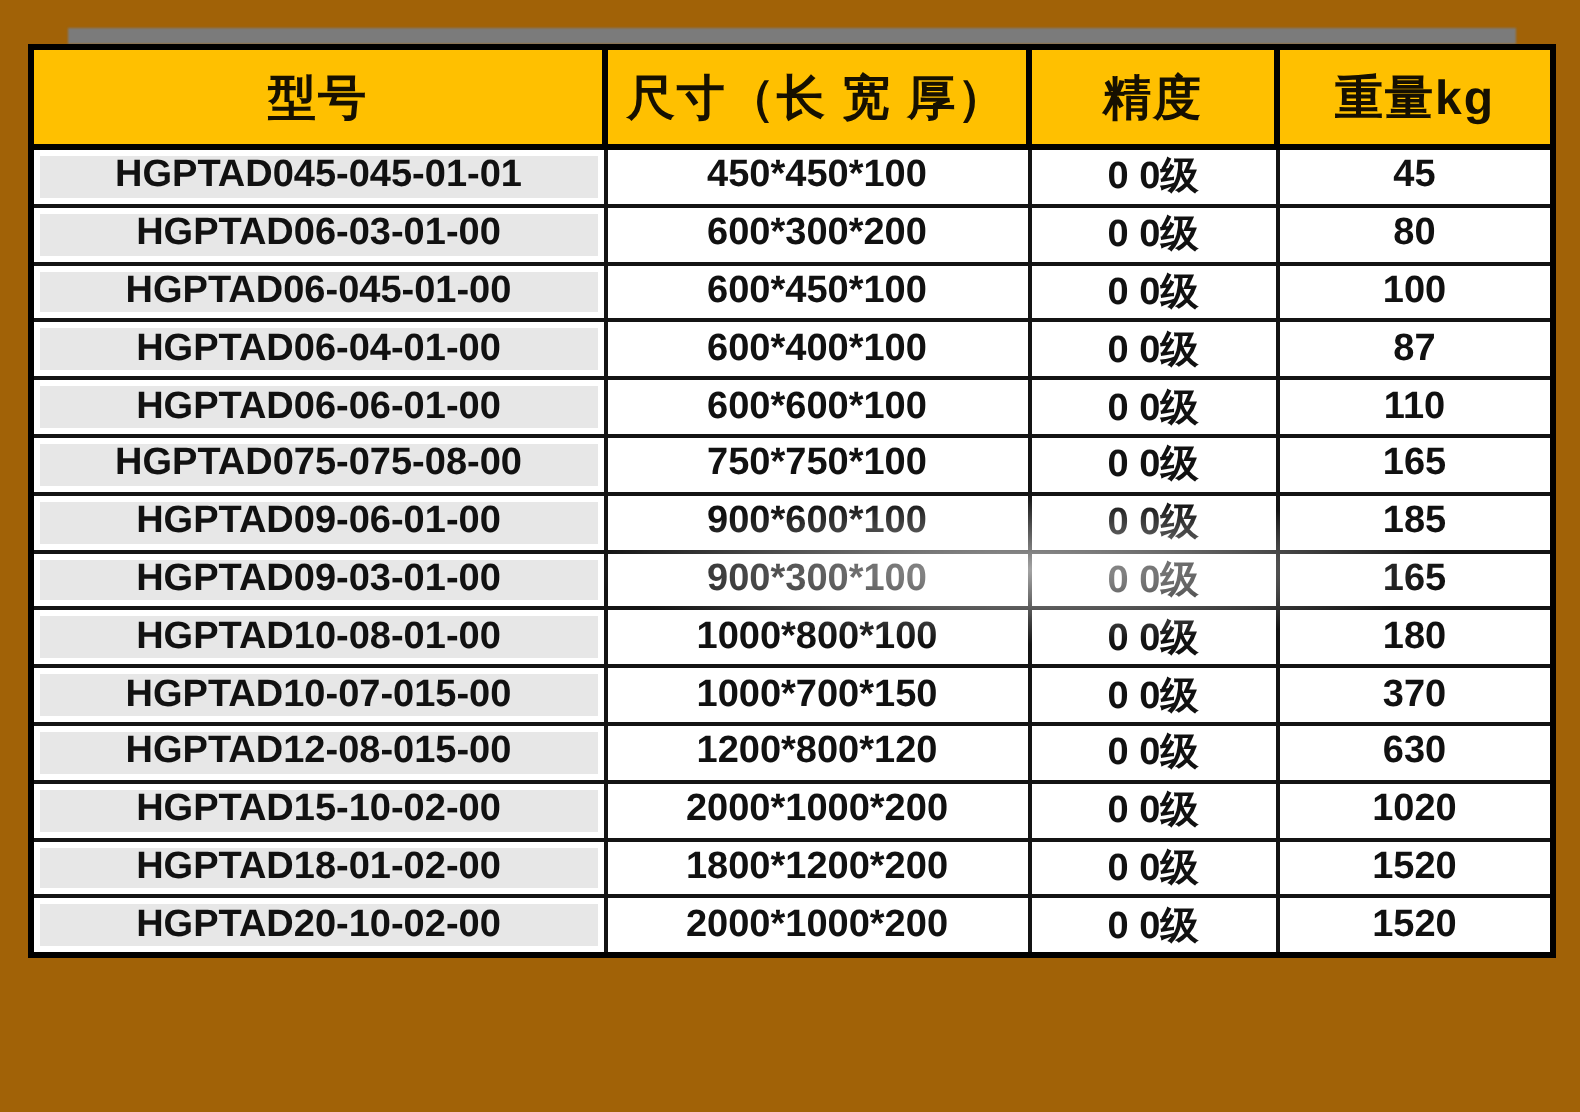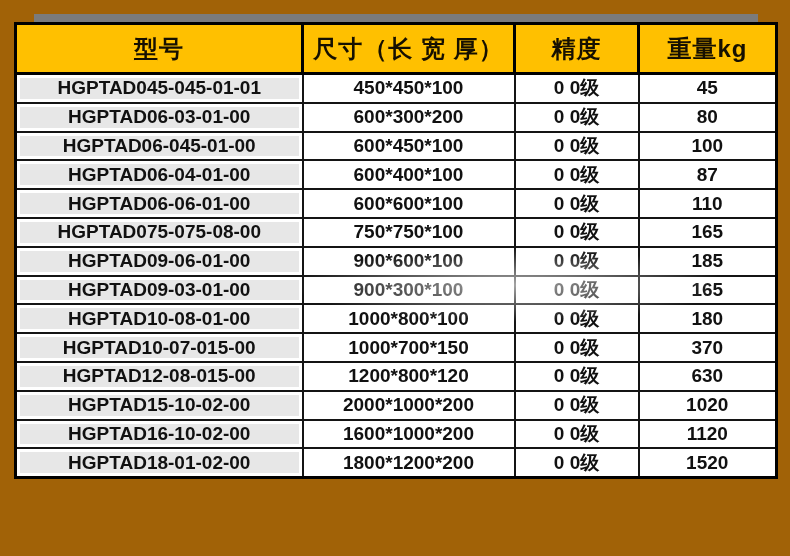--- a/index.html
+++ b/index.html
@@ -172,31 +172,31 @@
     <td class="weight-cell">630</td>
   </tr>
 
   <tr>
     <td class="model-cell">HGPTAD15-10-02-00</td>
     <td class="size-cell">2000*1000*200</td>
     <td class="precision-cell">0 0级</td>
     <td class="weight-cell">1020</td>
   </tr>
 
-  <tr>
-    <td class="model-cell">HGPTAD16-10-02-00</td>
-    <td class="size-cell">1600*1000*200</td>
-    <td class="precision-cell">0 0级</td>
-    <td class="weight-cell">1120</td>
-  </tr>
 
   <tr>
     <td class="model-cell">HGPTAD18-01-02-00</td>
     <td class="size-cell">1800*1200*200</td>
     <td class="precision-cell">0 0级</td>
     <td class="weight-cell">1520</td>
   </tr>
 
+  <tr>
+    <td class="model-cell">HGPTAD20-10-02-00</td>
+    <td class="size-cell">2000*1000*200</td>
+    <td class="precision-cell">0 0级</td>
+    <td class="weight-cell">1520</td>
+  </tr>
 </tbody>
   </table>
 
   <div class="watermark"></div>
 </div>
 
 </body></html>

